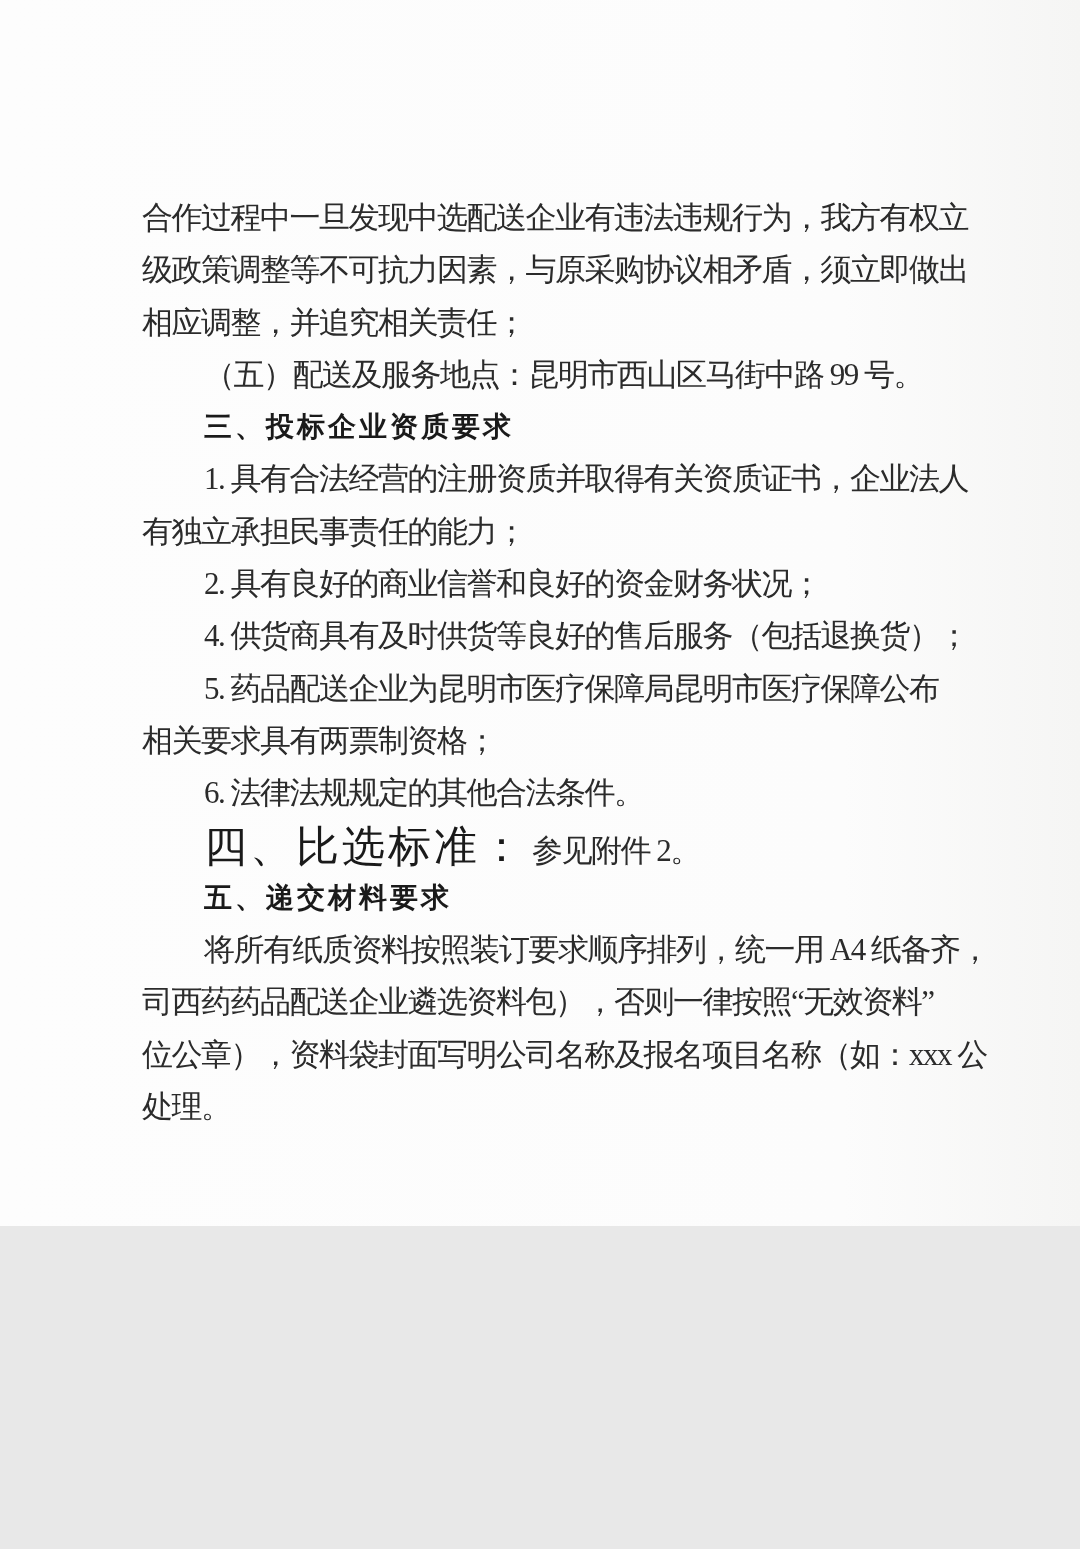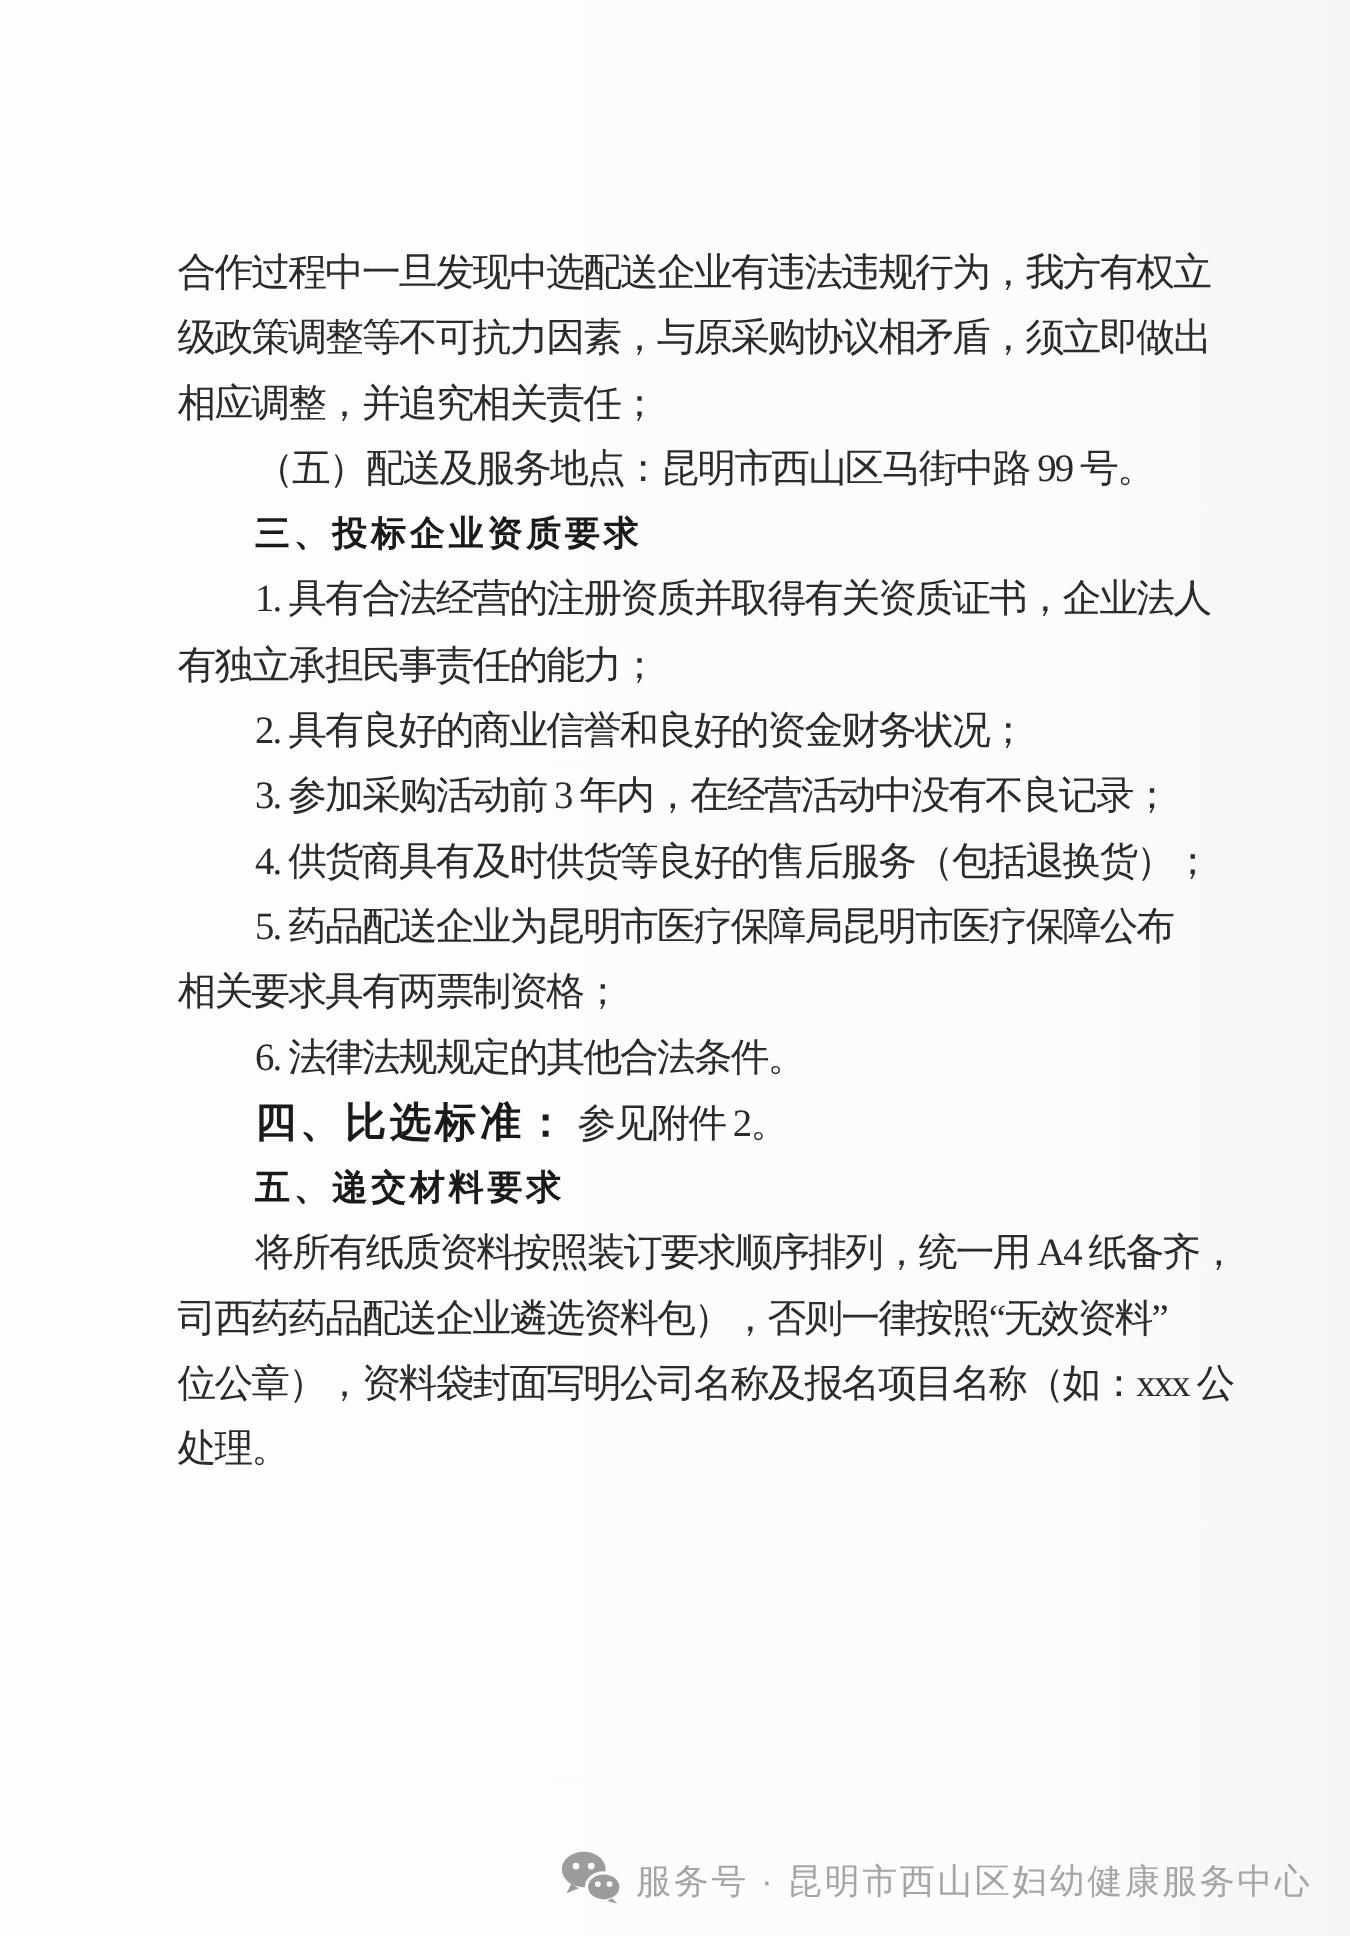--- a/index.html
+++ b/index.html
@@ -1,20 +1,20 @@
 <!DOCTYPE html>
 <html><head>
 <meta charset="utf-8">
 <style>
   * { margin: 0; padding: 0; box-sizing: border-box; }
   html, body { background: #e8e8e8; }
   .page {
     position: relative;
     width: 1080px;
-    height: 1549px;
+    height: 1226px;
     margin: 0 auto;
     background: linear-gradient(90deg, #fdfdfd 0%, #fcfcfc 78%, #f5f5f4 100%);
     overflow: hidden;
     font-family: "Liberation Serif", "DejaVu Serif", serif;
   }
   .content {
     position: absolute;
     left: 142px;
     top: 192px;
     width: 816px;
@@ -31,22 +31,22 @@
   .ind { padding-left: 62px; }
   .hd {
     font-family: "Liberation Sans", "DejaVu Sans", sans-serif;
     font-weight: 700;
     font-size: 28px;
     letter-spacing: 3px;
     color: #1a1a1a;
   }
   .hd-inline {
     font-family: "Liberation Sans", "DejaVu Sans", sans-serif;
-    font-weight: 700;
-    font-size: 33px;
+    font-weight: 400;
+    font-size: 43px;
     letter-spacing: 3px;
     color: #1a1a1a;
     margin-right: 6px;
   }
   .footer {
     position: absolute;
     left: 448px;
     top: 1480px;
     display: flex;
     align-items: flex-end;
@@ -66,21 +66,20 @@
 
   <div class="content">
     <div class="ln">合作过程中一旦发现中选配送企业有违法违规行为，我方有权立</div>
     <div class="ln">级政策调整等不可抗力因素，与原采购协议相矛盾，须立即做出</div>
     <div class="ln">相应调整，并追究相关责任；</div>
     <div class="ln ind">（五）配送及服务地点：昆明市西山区马街中路 99 号。</div>
     <div class="ln ind hd">三、投标企业资质要求</div>
     <div class="ln ind">1. 具有合法经营的注册资质并取得有关资质证书，企业法人</div>
     <div class="ln">有独立承担民事责任的能力；</div>
     <div class="ln ind">2. 具有良好的商业信誉和良好的资金财务状况；</div>
-    <div class="ln ind">3. 参加采购活动前 3 年内，在经营活动中没有不良记录；</div>
     <div class="ln ind">4. 供货商具有及时供货等良好的售后服务（包括退换货）；</div>
     <div class="ln ind">5. 药品配送企业为昆明市医疗保障局昆明市医疗保障公布</div>
     <div class="ln">相关要求具有两票制资格；</div>
     <div class="ln ind">6. 法律法规规定的其他合法条件。</div>
     <div class="ln ind">
       <span class="hd-inline">四、比选标准：</span><span>参见附件 2。</span>
     </div>
     <div class="ln ind hd">五、递交材料要求</div>
     <div class="ln ind">将所有纸质资料按照装订要求顺序排列，统一用 A4 纸备齐，</div>
     <div class="ln">司西药药品配送企业遴选资料包），否则一律按照“无效资料”</div>

